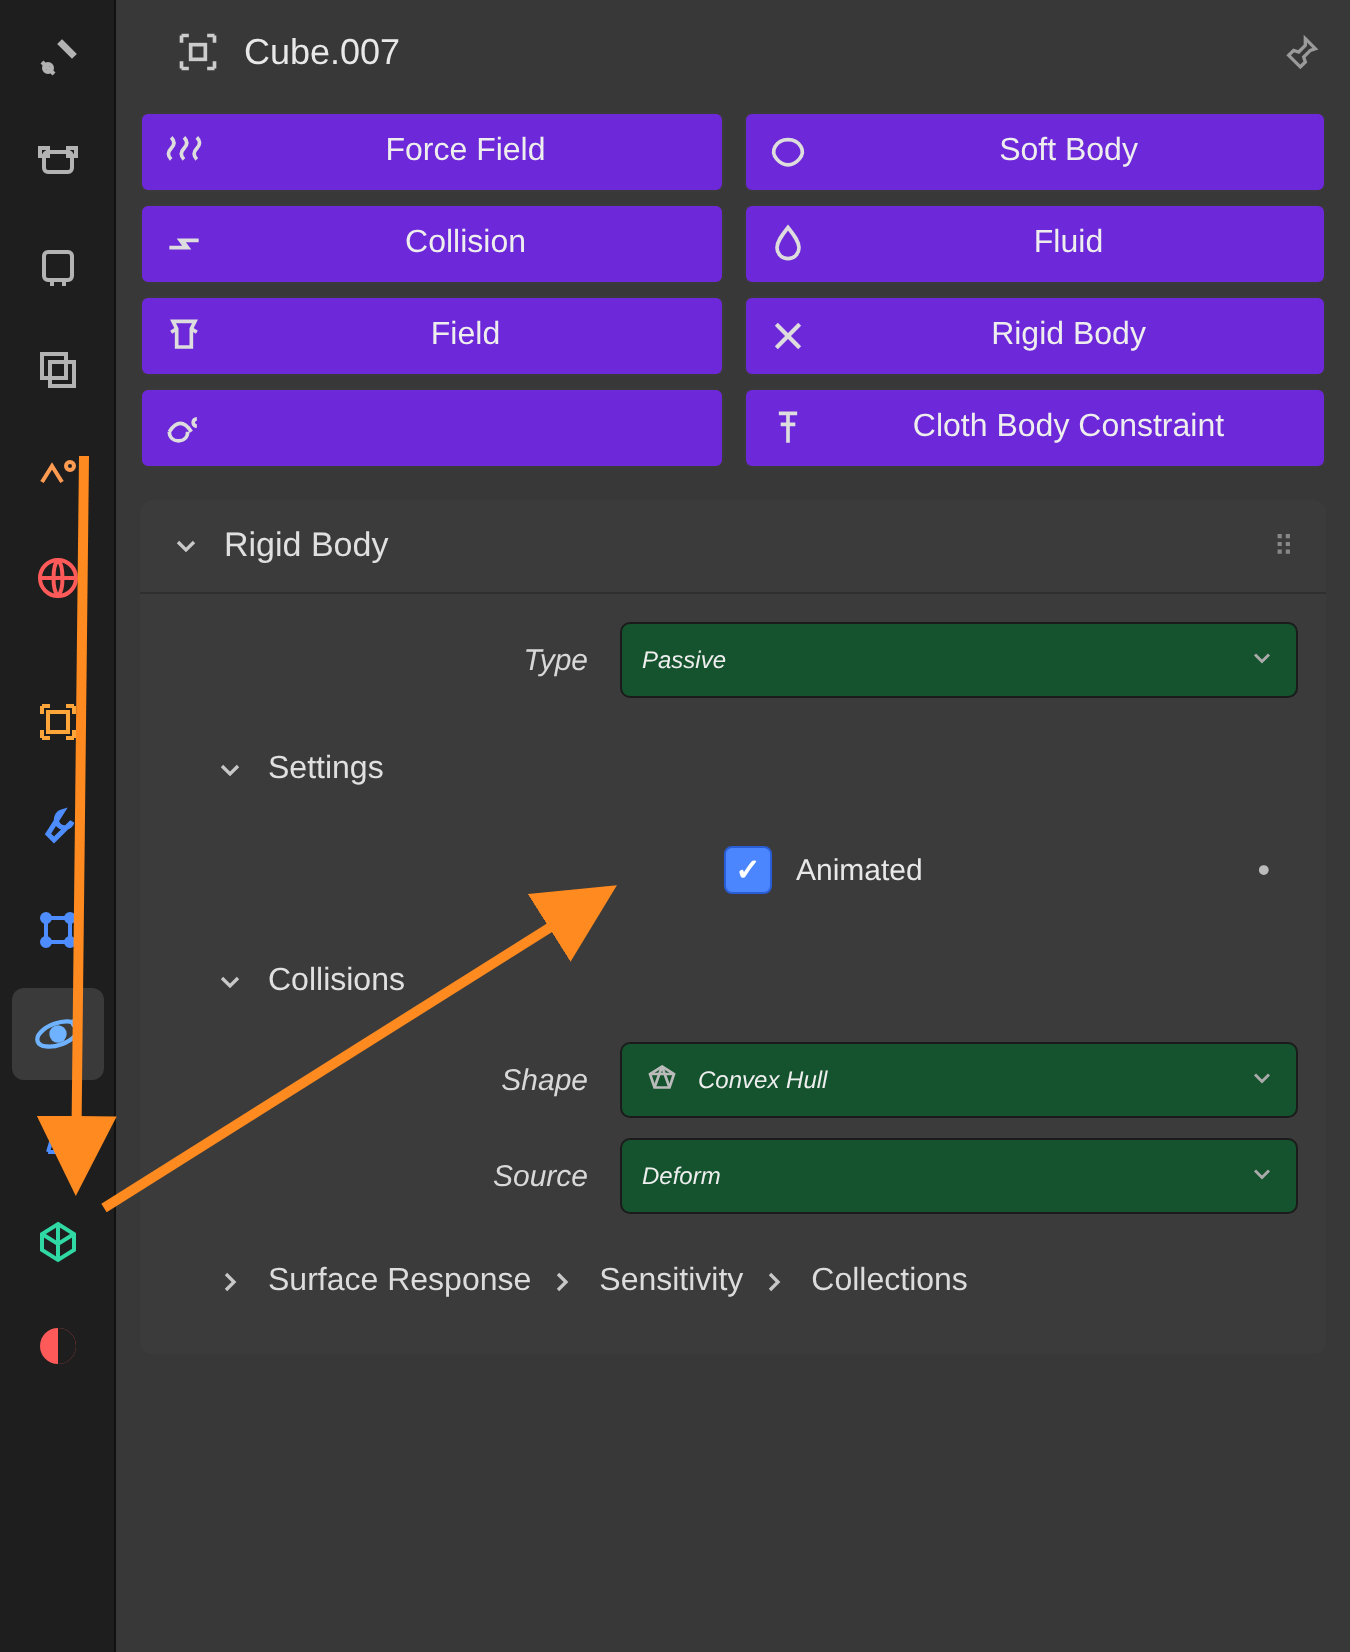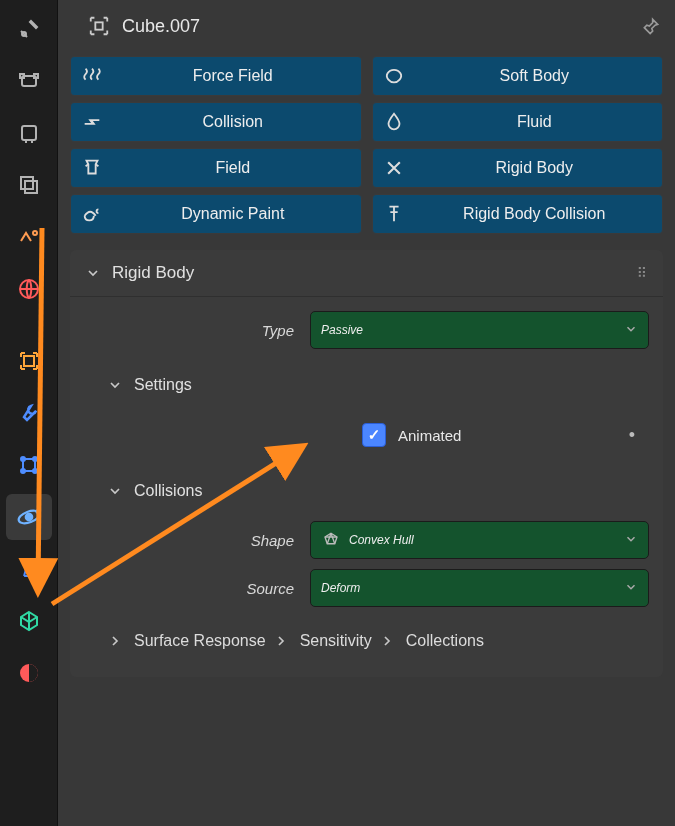--- a/index.html
+++ b/index.html
@@ -85,21 +85,21 @@
   .phys-col {
     flex:1;
     display:flex;
     flex-direction:column;
     gap:6px;
   }
   .phys-btn {
     display:flex;
     align-items:center;
     height:38px;
-    background:#0c4a6e;
+    background:#6d28d9;
     border:1px solid #3a3a3a;
     border-radius:4px;
     padding:0 8px;
     gap:8px;
     color:#eee;
     cursor:default;
   }
   .phys-btn .icon {
     width:26px;
     display:flex; justify-content:center; align-items:center;
@@ -369,21 +369,20 @@
               </svg>
           </span>
           <span class="lbl">Field</span>
         </div>
         <div class="phys-btn">
           <span class="icon">
             <svg width="22" height="22" viewBox="0 0 24 24" fill="none" stroke="#ddd" stroke-width="2">
                 <path d="M4 14c4-6 8-6 12 0M4 14c0 3 2 5 5 5s5-2 5-5M19 7a2 2 0 1 0 0 4"></path>
               </svg>
           </span>
-          <span class="lbl">Dynamic Paint</span>
         </div>
       </div>
       <div class="phys-col">
         <div class="phys-btn">
           <span class="icon">
             <svg width="22" height="22" viewBox="0 0 24 24" fill="none" stroke="#ddd" stroke-width="2">
                 <path d="M5 9c3-5 11-5 14 0s-3 10-7 10-10-5-7-10z"></path>
               </svg>
           </span>
           <span class="lbl">Soft Body</span>
@@ -403,21 +402,21 @@
               </svg>
           </span>
           <span class="lbl">Rigid Body</span>
         </div>
         <div class="phys-btn">
           <span class="icon">
             <svg width="22" height="22" viewBox="0 0 24 24" fill="none" stroke="#ddd" stroke-width="2">
                 <path d="M7 4h10M12 4v6M8 10h8M12 10v10"></path>
               </svg>
           </span>
-          <span class="lbl">Rigid Body Collision</span>
+          <span class="lbl">Cloth Body Constraint</span>
         </div>
       </div>
     </div>
 
     <div class="panel">
       <div class="panel-head">
         <span class="chevron">
           <svg width="16" height="16" viewBox="0 0 24 24" fill="none" stroke="#c8c8c8" stroke-width="2.5">
               <path d="M6 9l6 6 6-6"></path>
             </svg>

